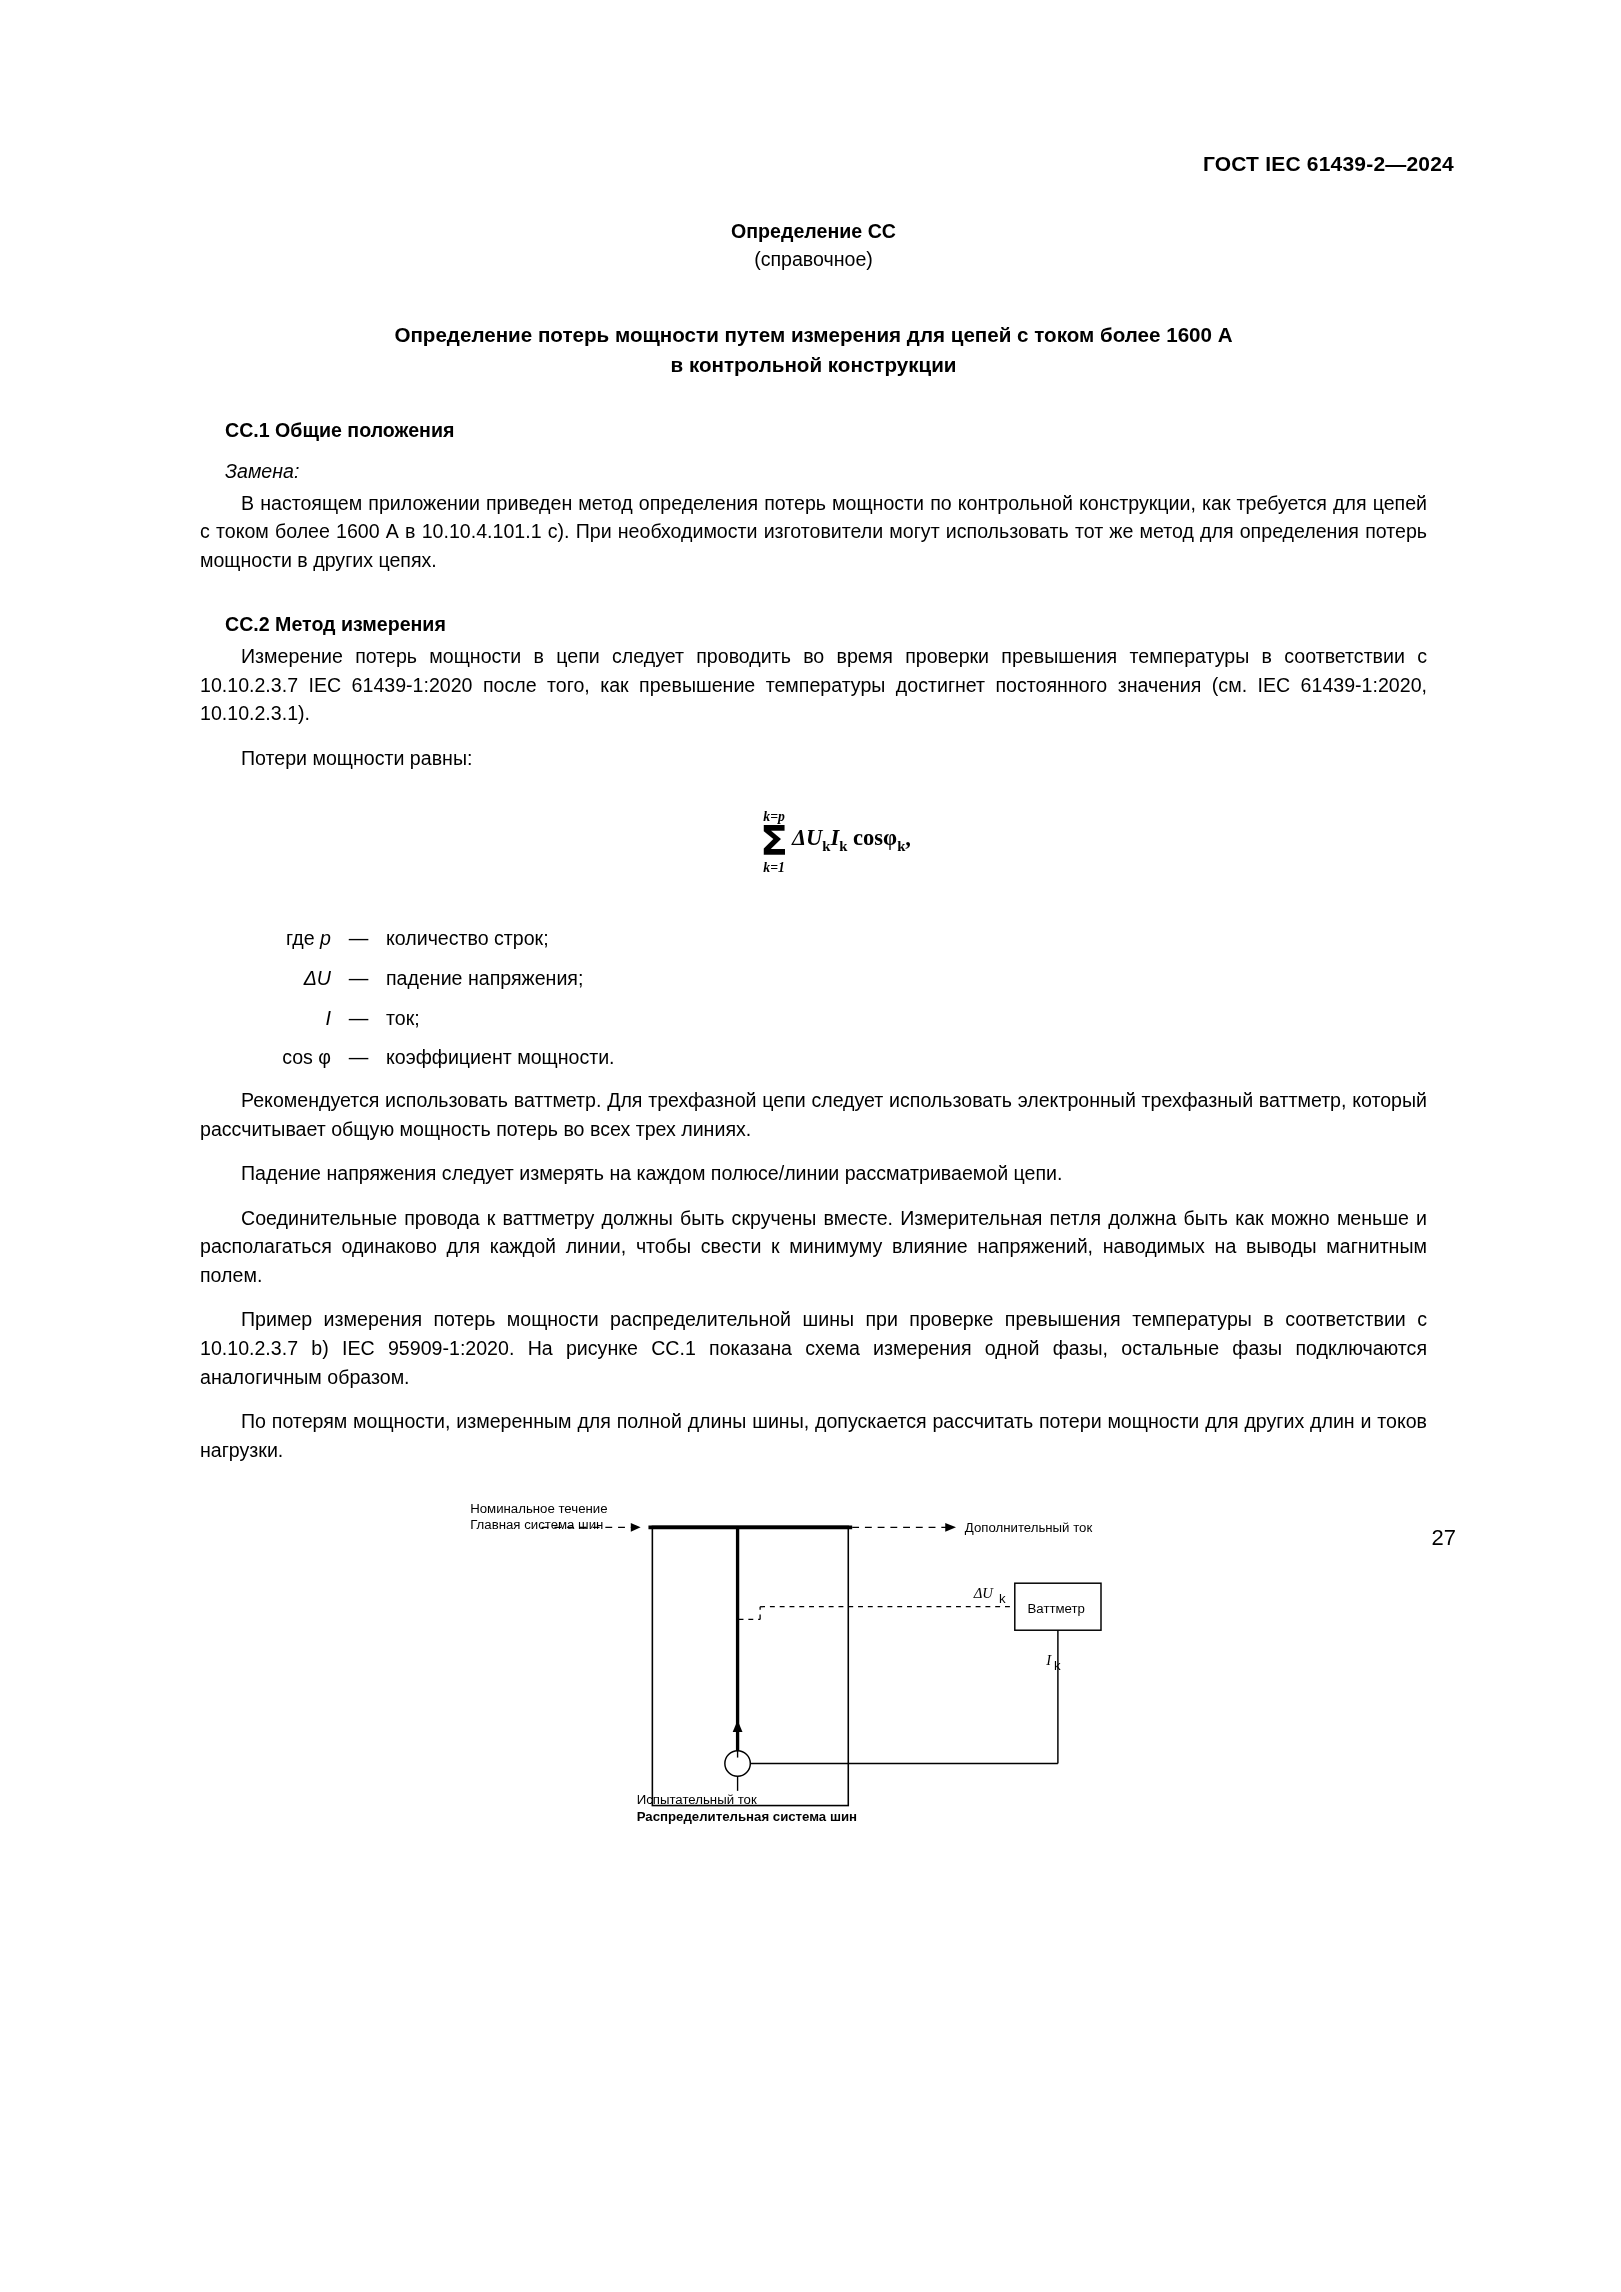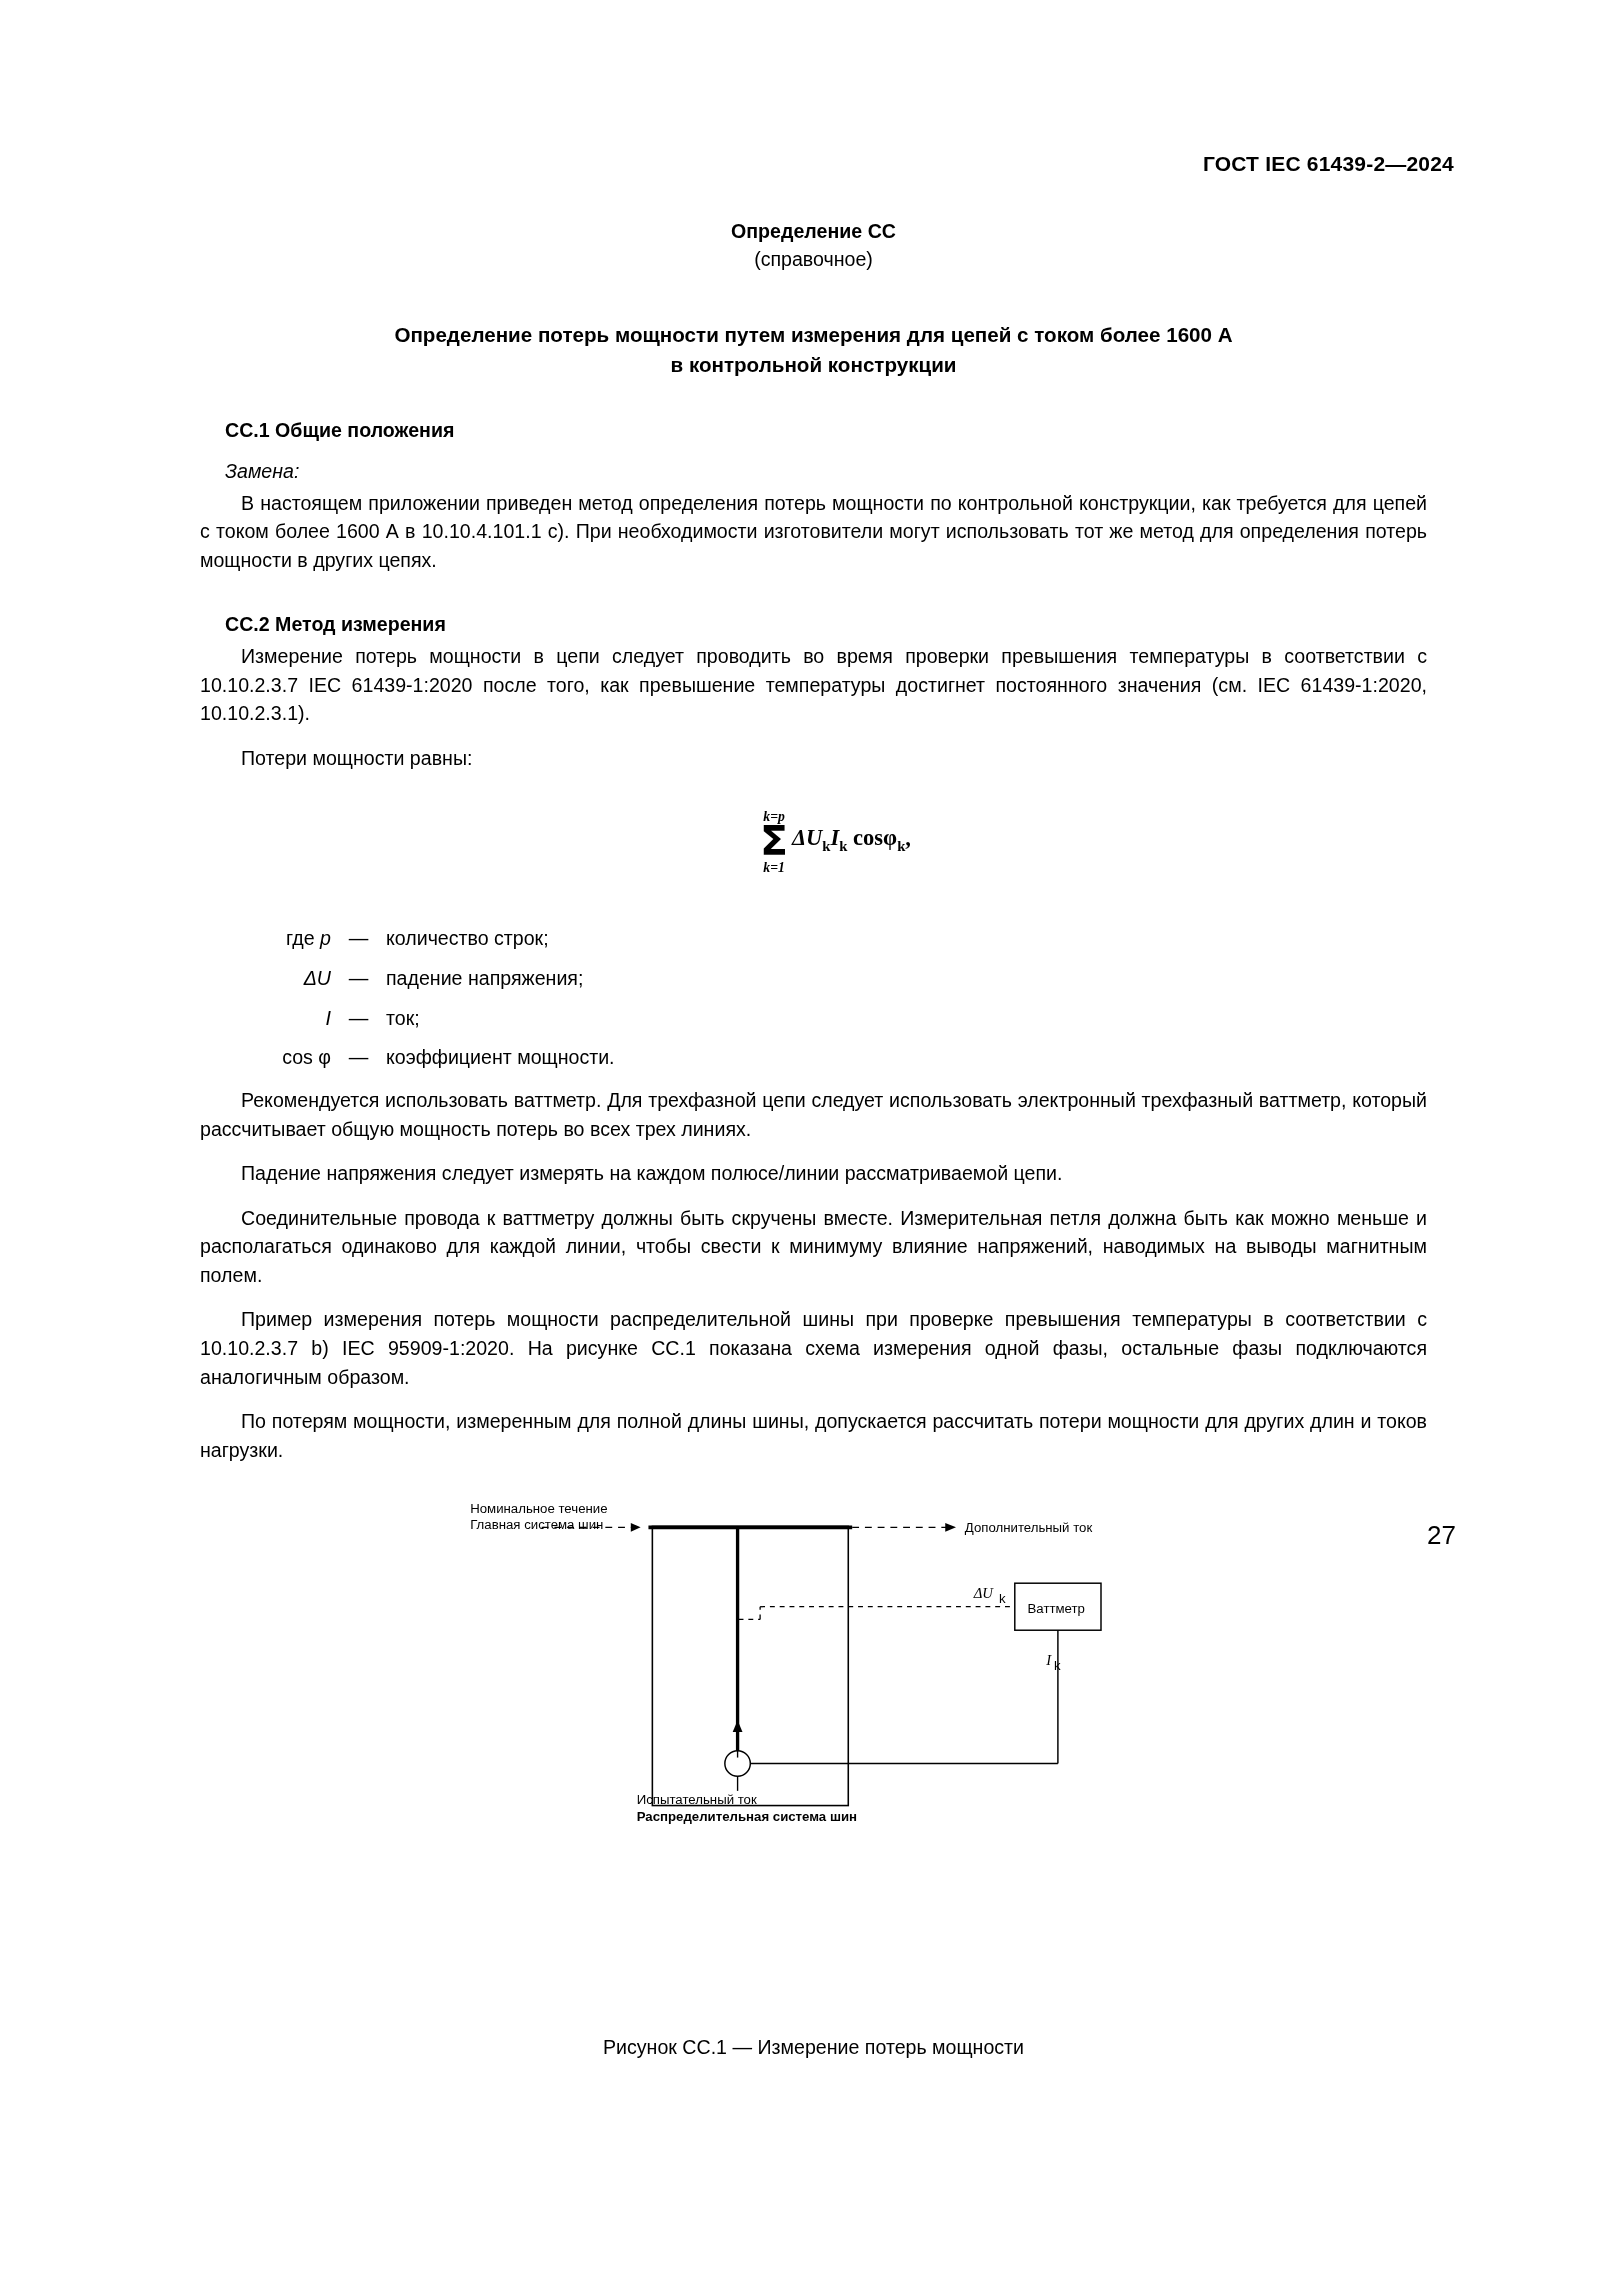--- a/index.html
+++ b/index.html
@@ -179,21 +179,21 @@
   }
   .fig-caption {
     text-align: center;
     font-size: 19.6px;
     margin-top: 108px;
   }
   .page-num {
     position: absolute;
     right: 165px;
     bottom: 145px;
-    font-size: 26px;
+    font-size: 22px;
     margin-top: 23px;
   }
   svg { display: block; }
   .fig-label {
     font-family: "Liberation Sans", sans-serif;
     font-size: 13.5px;
     fill: #000;
   }
   .fig-label-b {
     font-family: "Liberation Sans", sans-serif;
@@ -314,20 +314,19 @@
 
         <text class="fig-label" x="861" y="118">Ваттметр</text>
 
         <text class="fig-label-i" x="880" y="172">I</text>
         <text class="fig-label" x="888" y="177" font-size="10">k</text>
 
         <text class="fig-label" x="462" y="313">Испытательный ток</text>
         <text class="fig-label-b" x="462" y="331">Распределительная система шин</text>
       </svg>
 
-      <div class="fig-caption">Рисунок СС.1 — Измерение потерь мощности</div>
     </div>
 
   </div>
 
   <div class="page-num">27</div>
 </div>
 
 
 </body></html>

